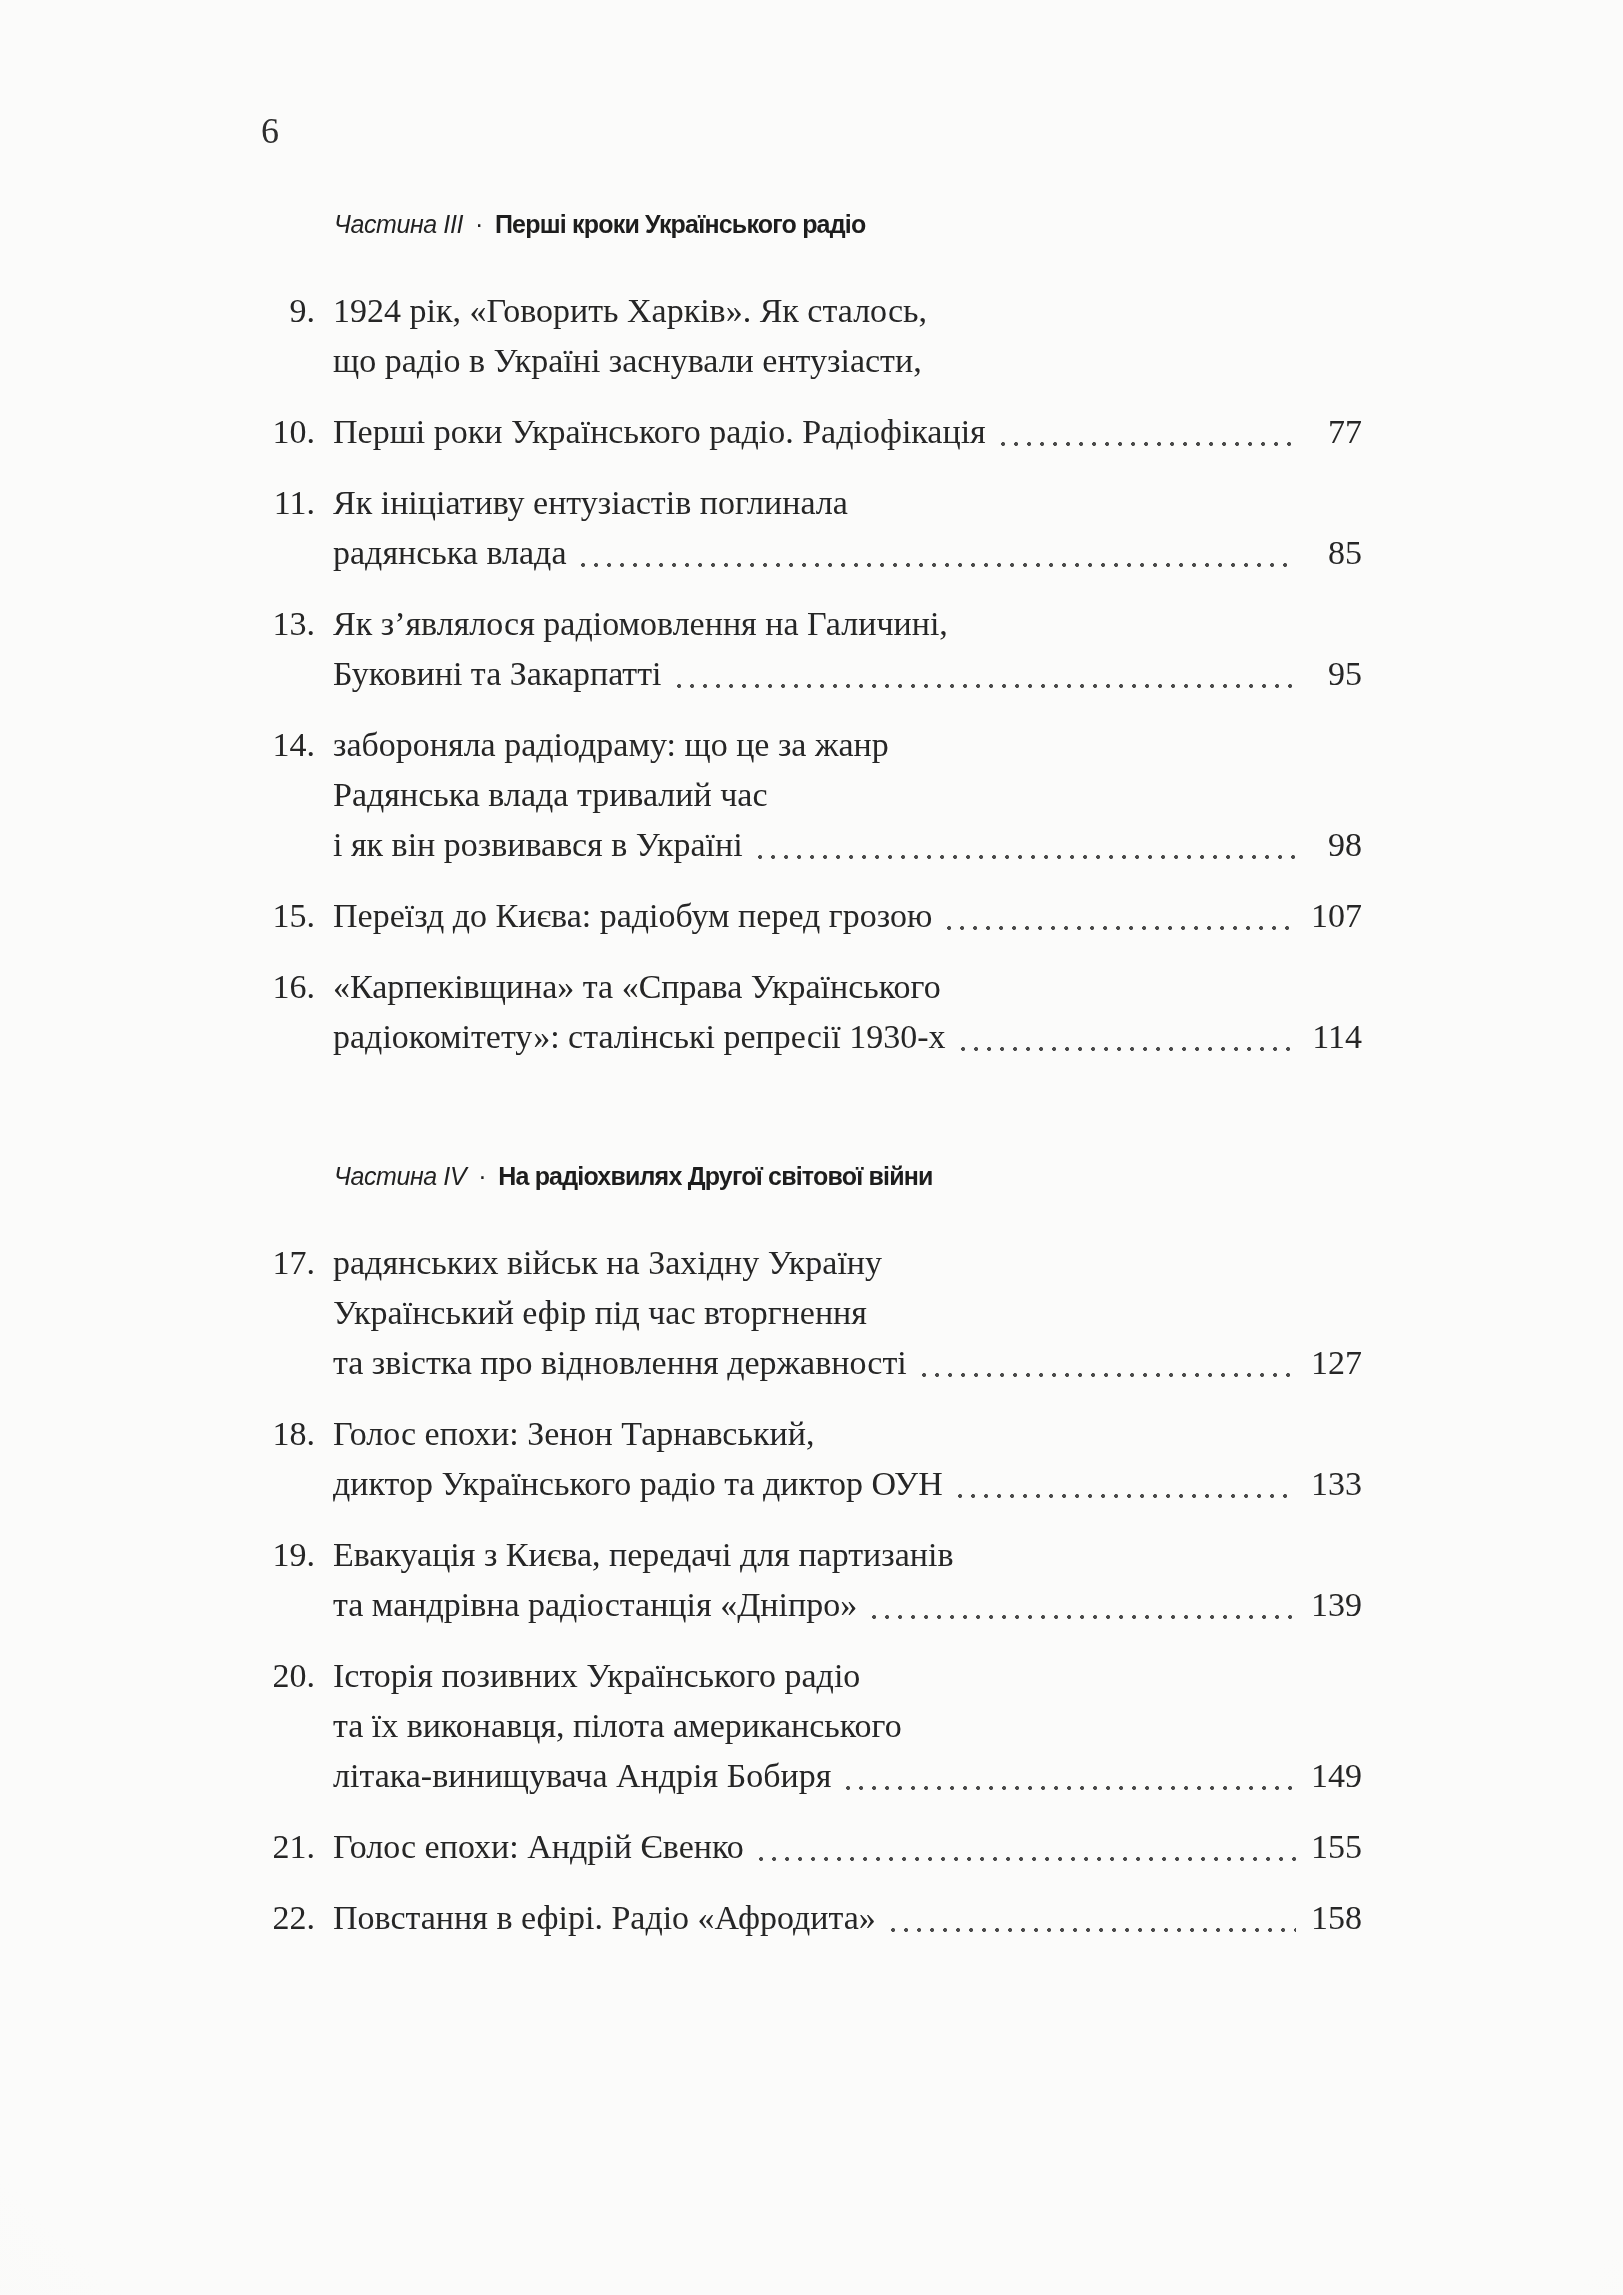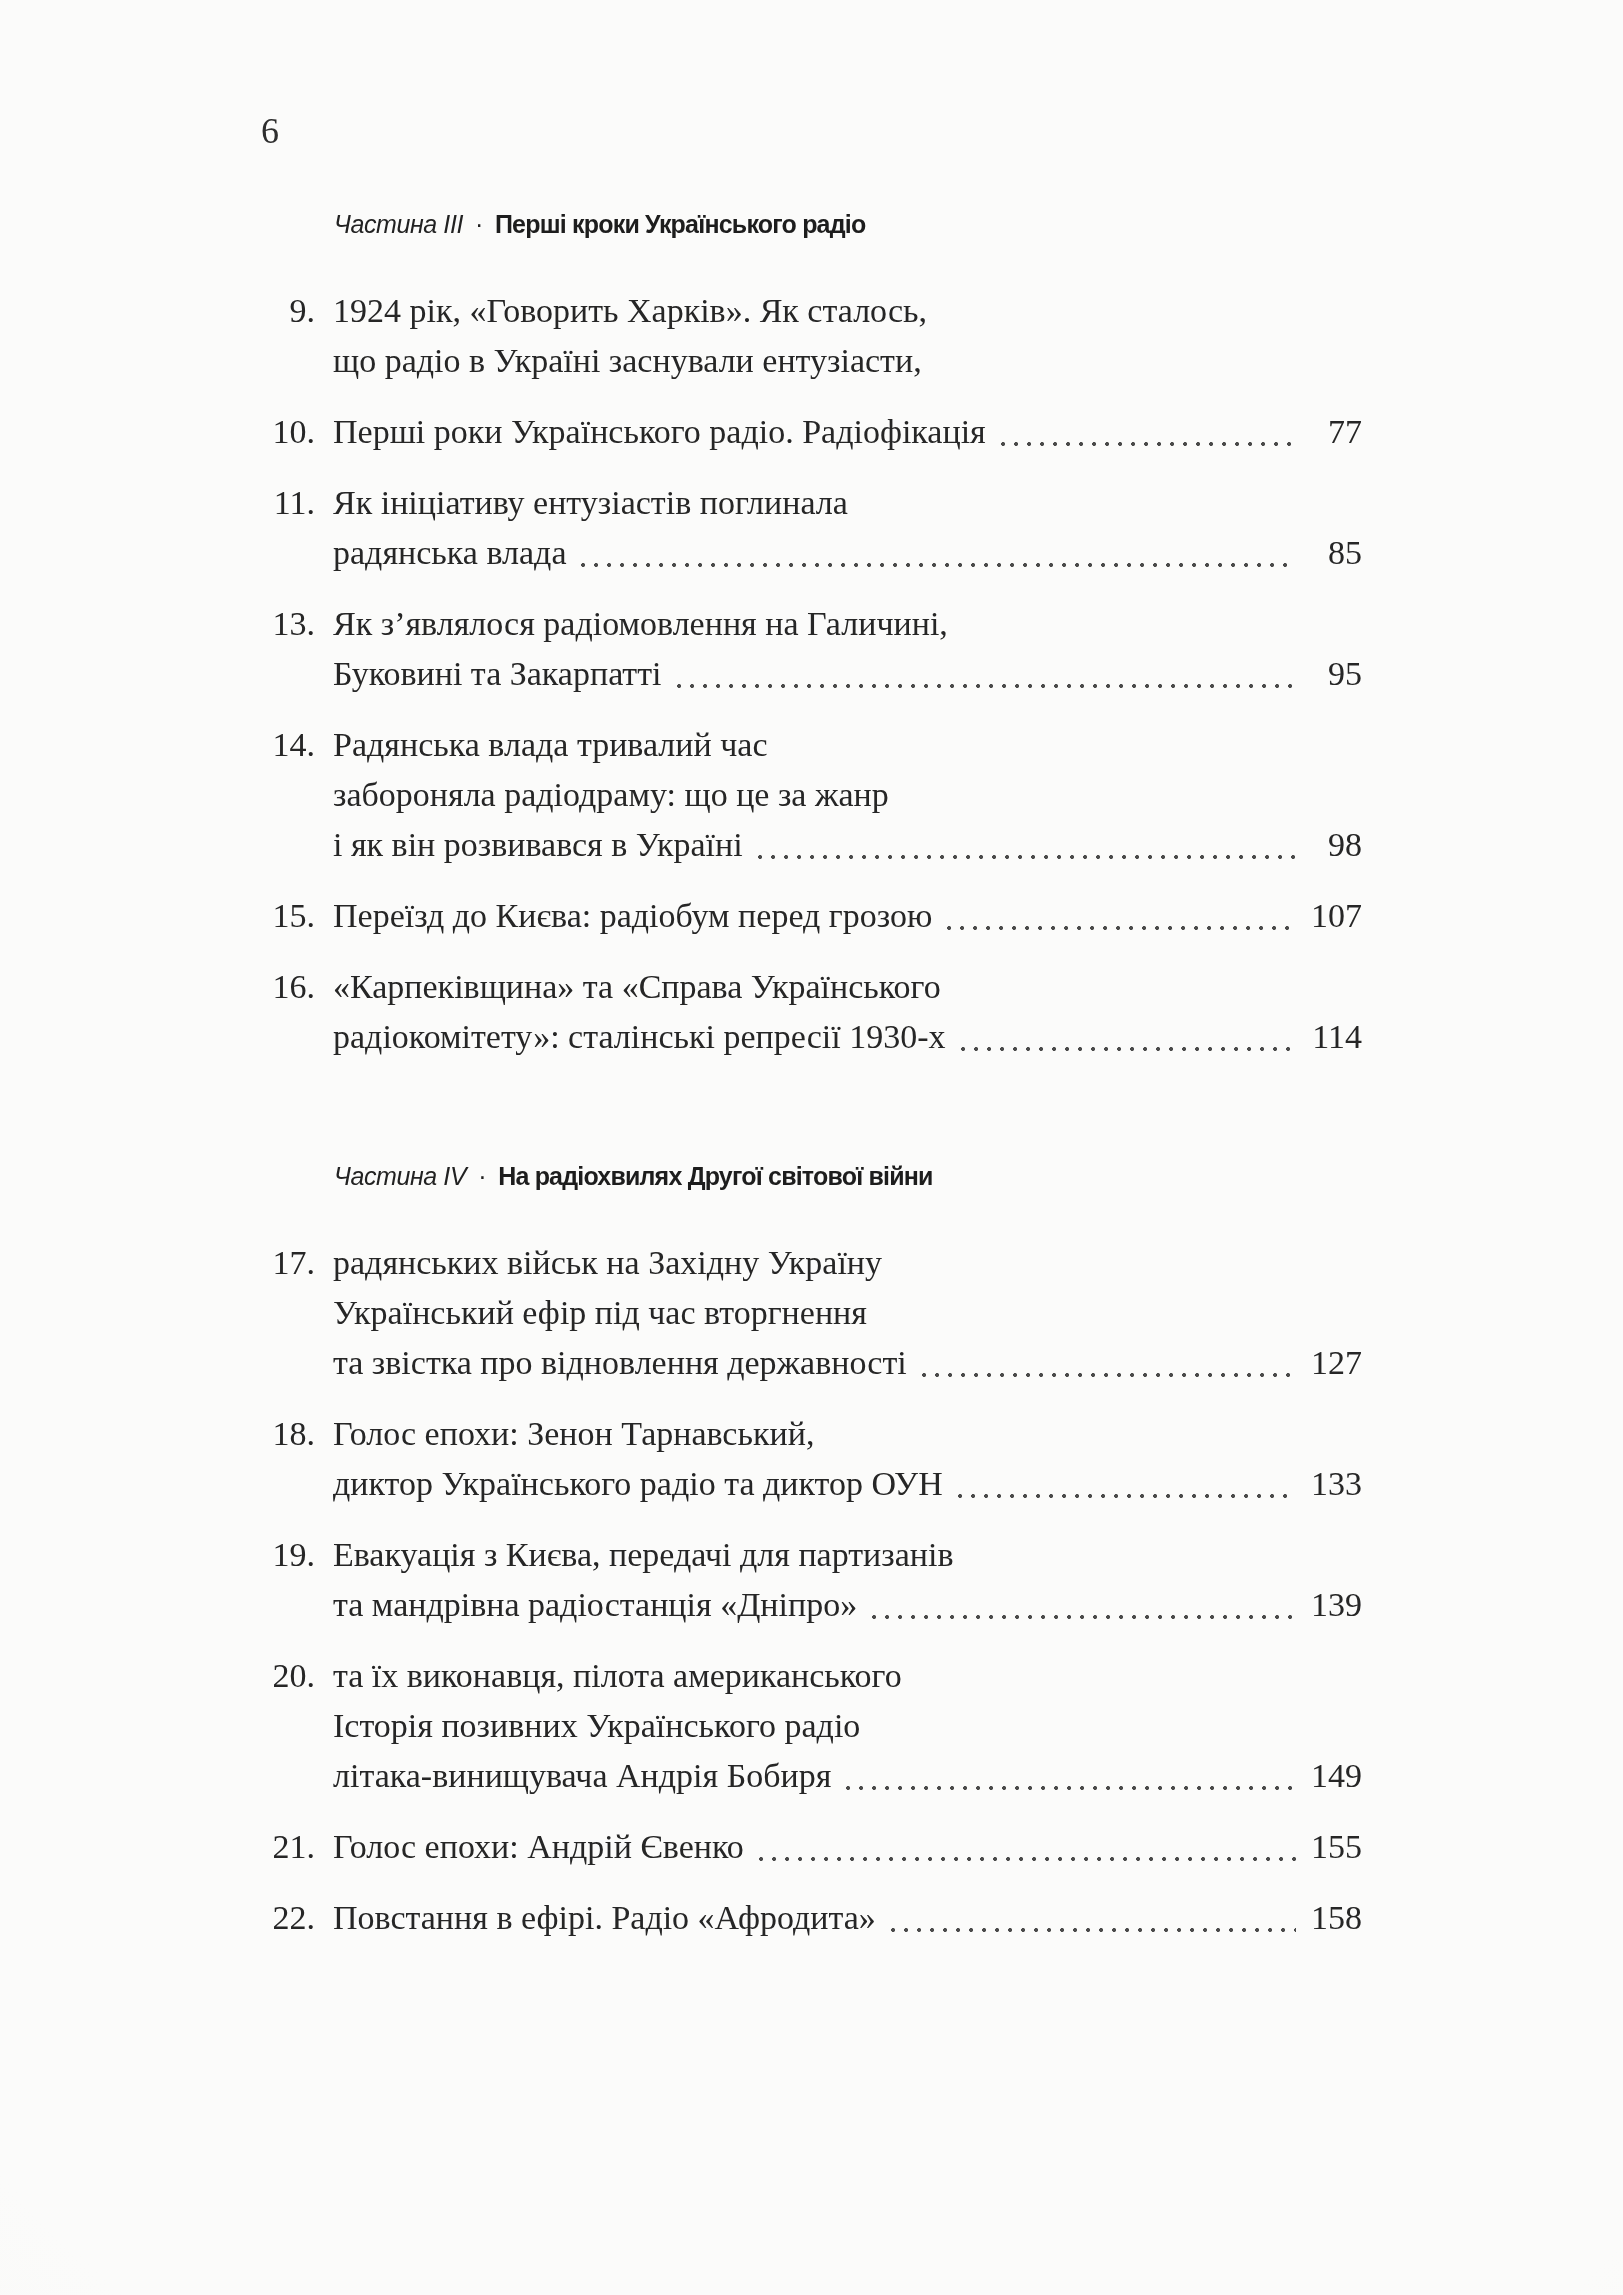--- a/index.html
+++ b/index.html
@@ -130,22 +130,22 @@
           <div class="line last">
             <span class="txt">Буковині та Закарпатті</span>
             <span class="leader"></span>
             <span class="pnum">95</span>
           </div>
         </div>
       </div>
       <div class="entry">
         <div class="num">14.</div>
         <div class="body">
+          <div class="line"><span class="txt">забороняла радіодраму: що це за жанр</span></div>
           <div class="line"><span class="txt">Радянська влада тривалий час</span></div>
-          <div class="line"><span class="txt">забороняла радіодраму: що це за жанр</span></div>
           <div class="line last">
             <span class="txt">і як він розвивався в Україні</span>
             <span class="leader"></span>
             <span class="pnum">98</span>
           </div>
         </div>
       </div>
       <div class="entry">
         <div class="num">15.</div>
         <div class="body">
@@ -198,22 +198,22 @@
           <div class="line last">
             <span class="txt">та мандрівна радіостанція «Дніпро»</span>
             <span class="leader"></span>
             <span class="pnum">139</span>
           </div>
         </div>
       </div>
       <div class="entry">
         <div class="num">20.</div>
         <div class="body">
+          <div class="line"><span class="txt">Історія позивних Українського радіо</span></div>
           <div class="line"><span class="txt">та їх виконавця, пілота американського</span></div>
-          <div class="line"><span class="txt">Історія позивних Українського радіо</span></div>
           <div class="line last">
             <span class="txt">літака-винищувача Андрія Бобиря</span>
             <span class="leader"></span>
             <span class="pnum">149</span>
           </div>
         </div>
       </div>
       <div class="entry">
         <div class="num">21.</div>
         <div class="body">

